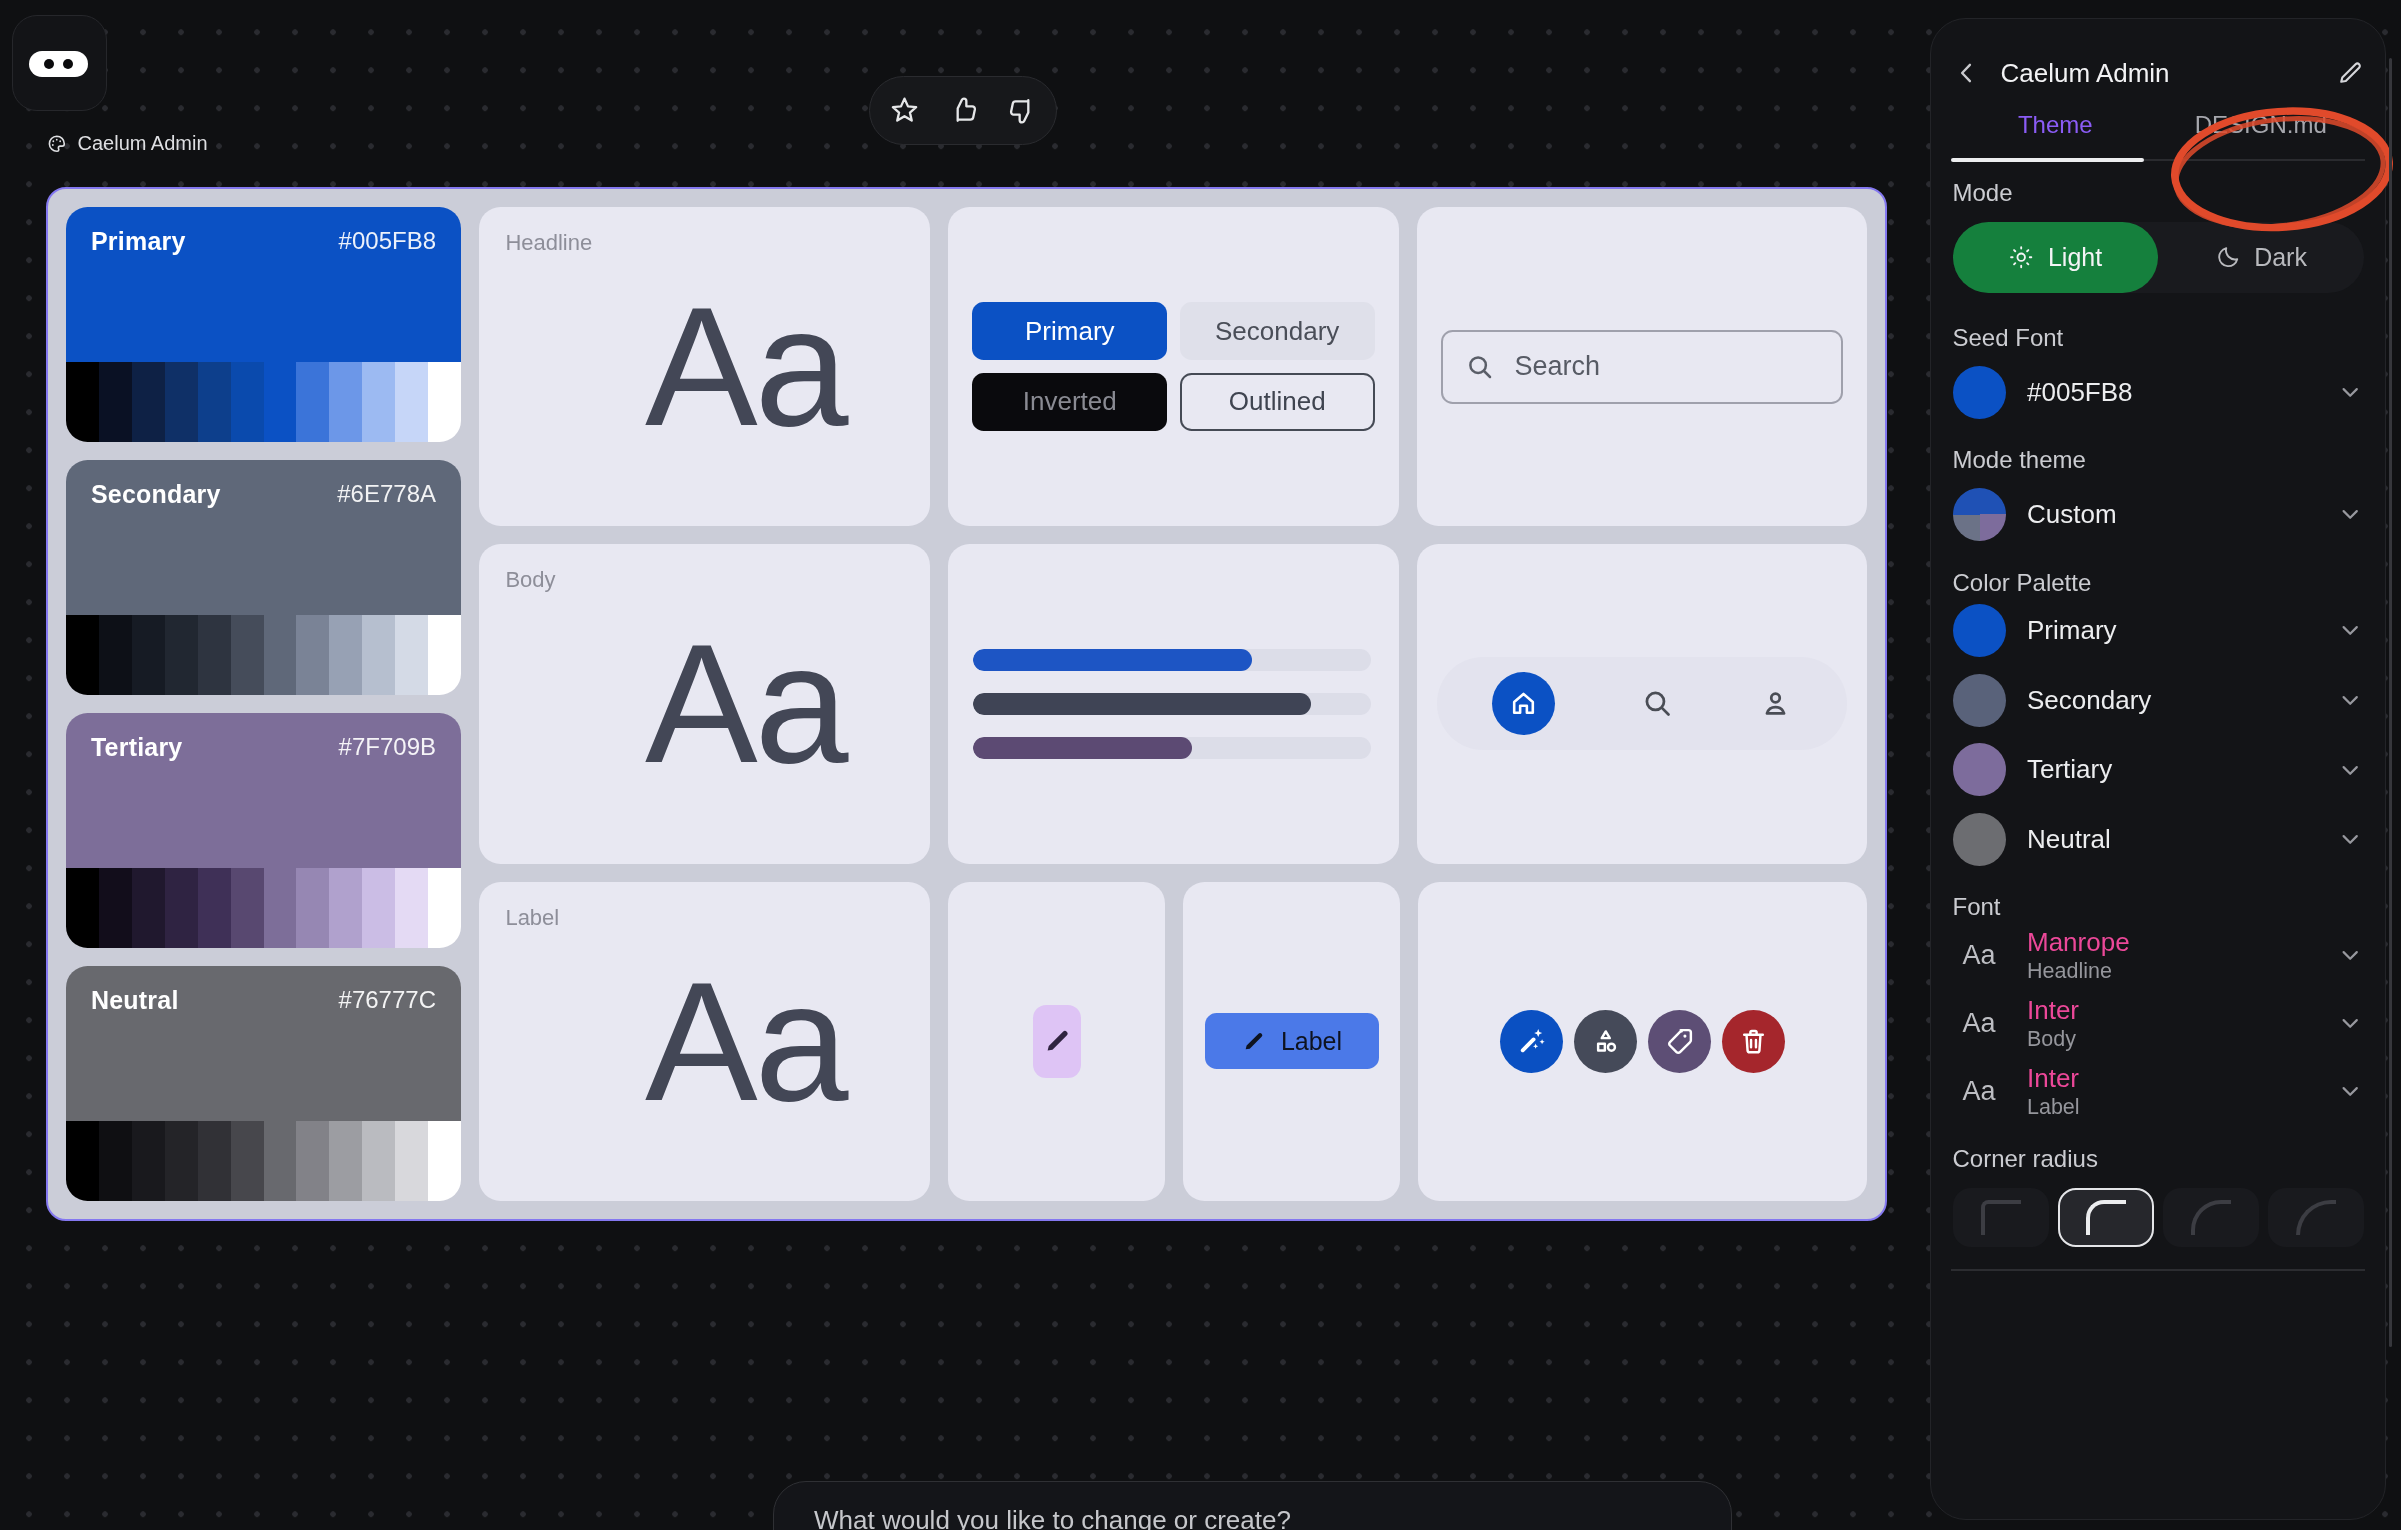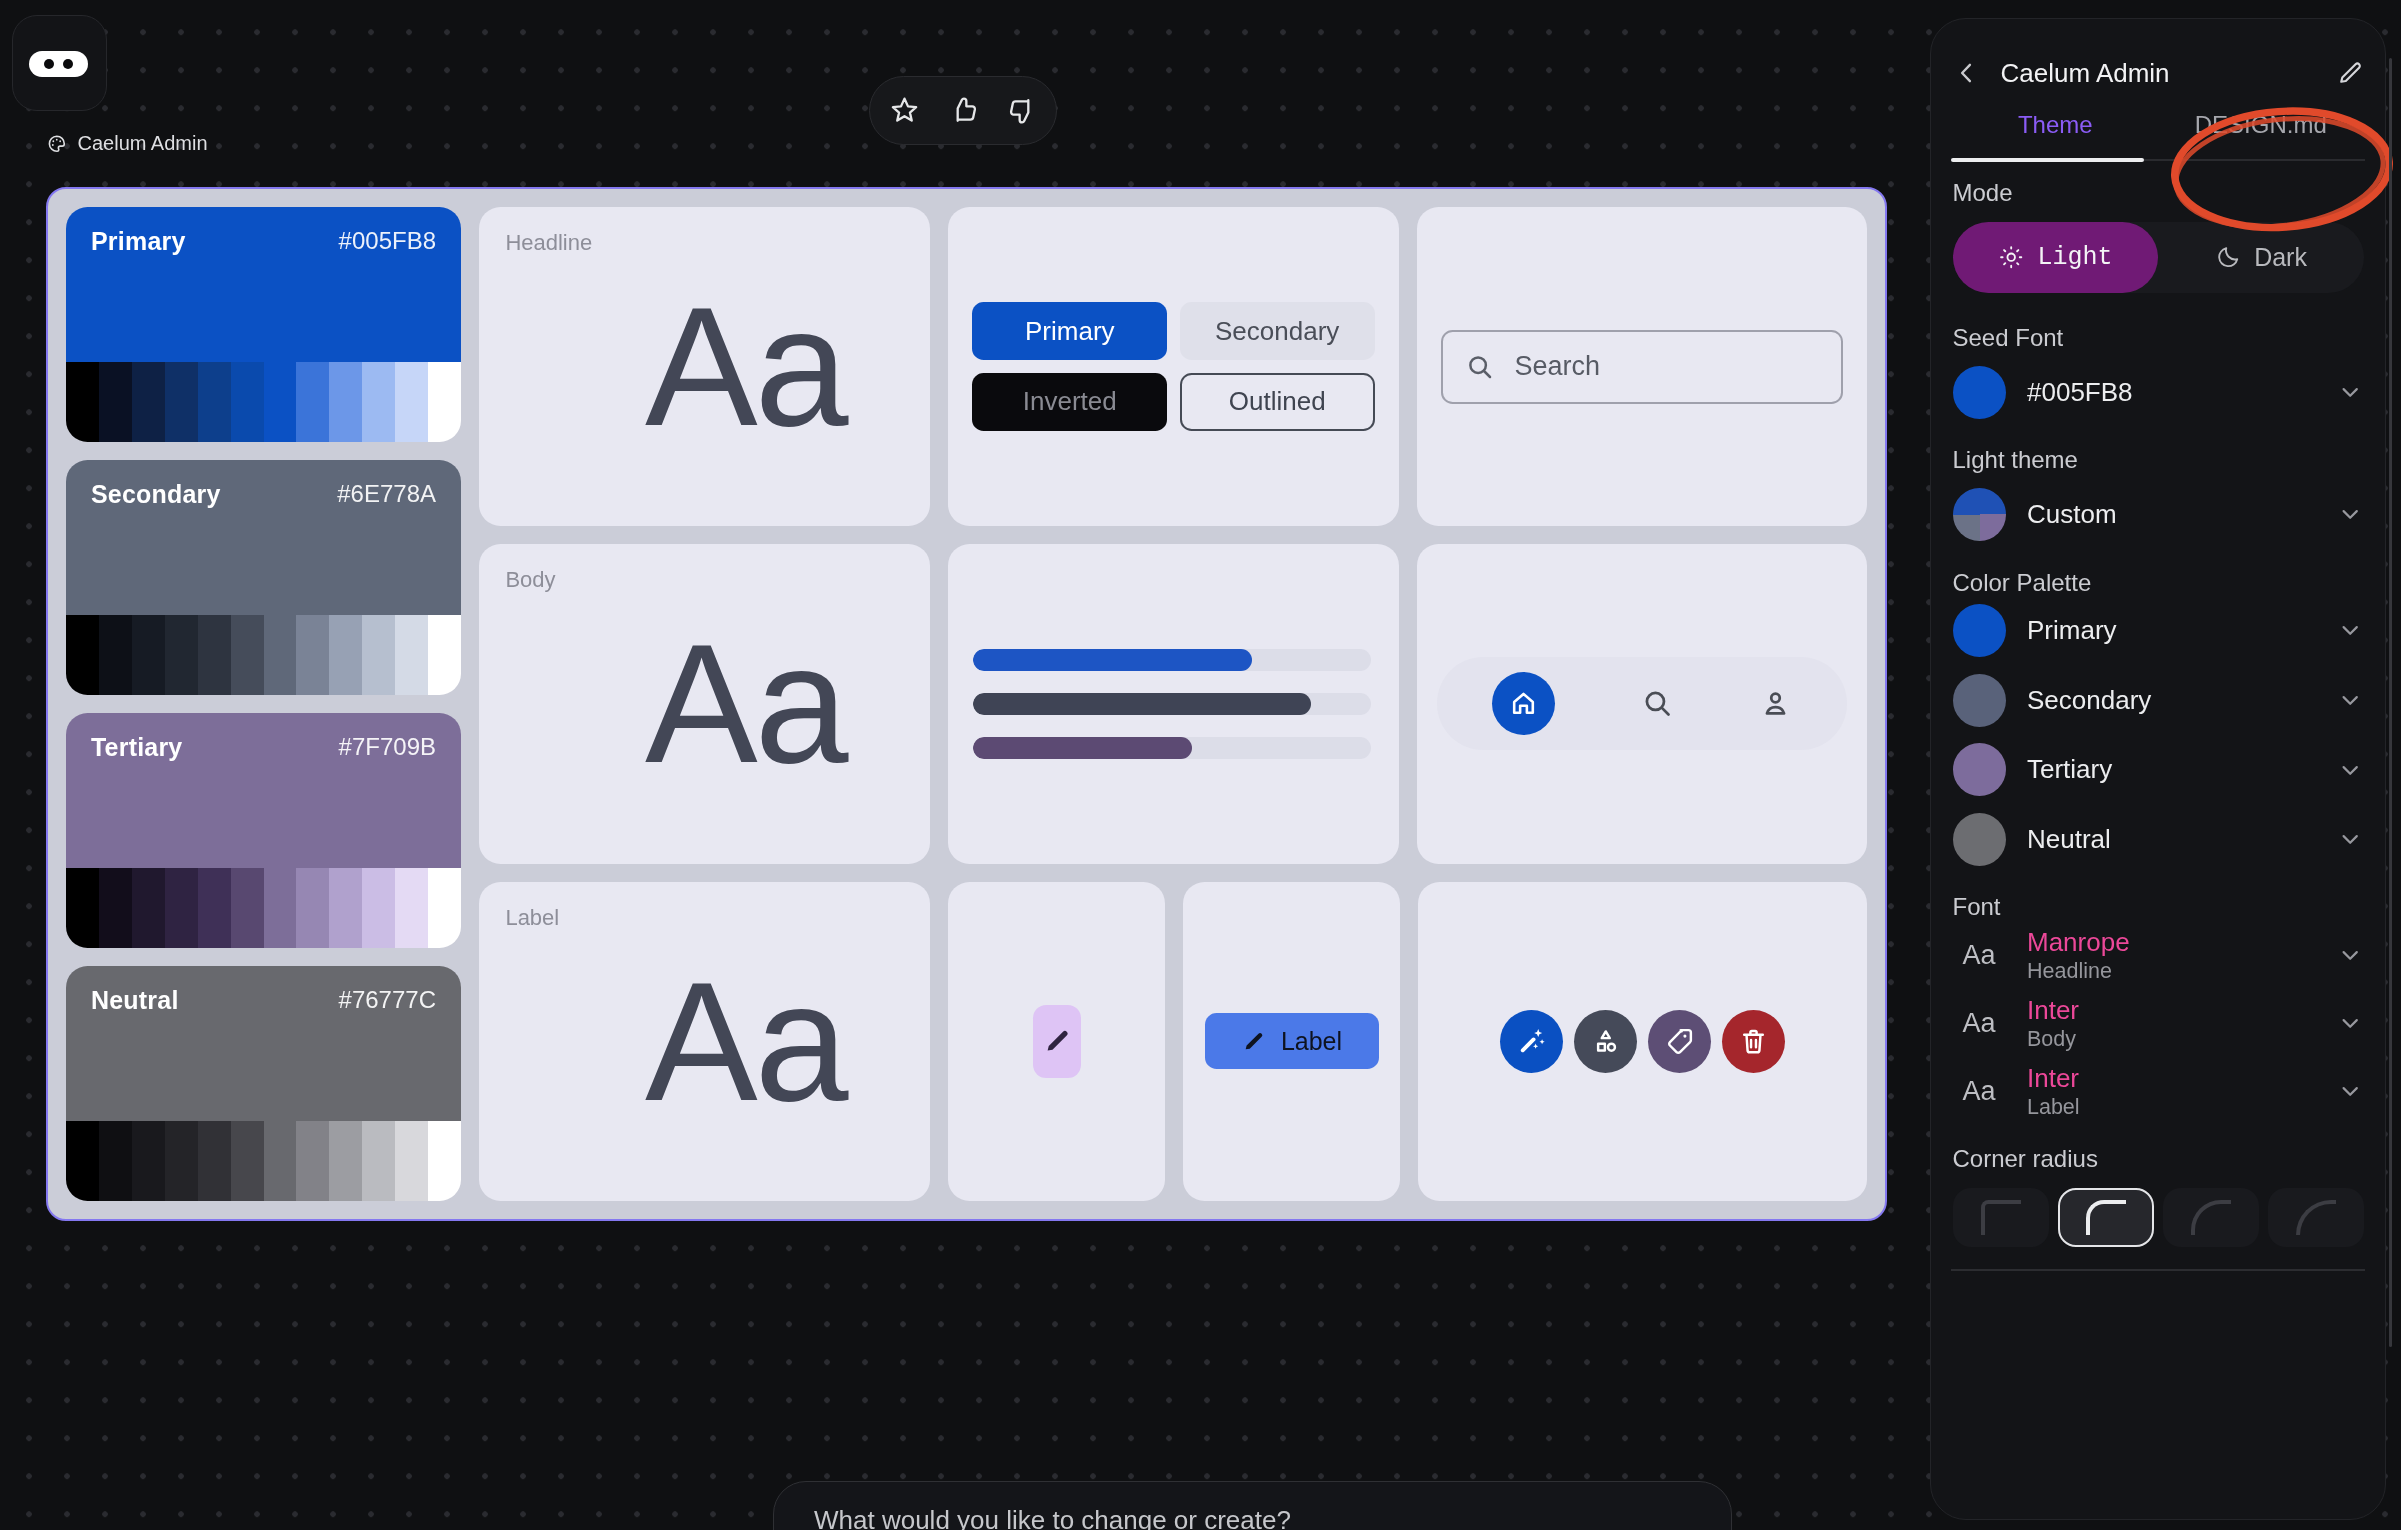--- a/index.html
+++ b/index.html
@@ -90,21 +90,21 @@
   .tab{flex:1;text-align:center;font-size:24px;padding-bottom:21.5px;color:#A6A7AD;}
   .tab.active{color:#8b5cf6;}
   .tabs-divider{position:absolute;left:-1.7px;right:-1.7px;bottom:0;height:1.7px;background:#2A2B2F;}
   .tab-underline{position:absolute;left:-1.7px;bottom:-1.2px;width:193px;height:4.1px;background:#ECEDEF;border-radius:2.5px;}
   .annot{position:absolute;left:205px;top:-21.5px;width:248px;height:162px;pointer-events:none;}
 
   .sec-label{font-size:24px;color:#CBCCD1;margin-top:21.5px;}
   .toggle{margin-top:15px;height:71px;background:#191A1E;border-radius:36px;display:flex;}
   .mode-opt{flex:1;display:flex;align-items:center;justify-content:center;gap:13.2px;font-size:25px;
     border-radius:36px;color:#B9BABE;}
-  .mode-opt.active{background:#701a75;color:#F4F4F6;font-family:Liberation Mono, monospace;}
+  .mode-opt.active{background:#15803d;color:#F4F4F6;}
 
   .p-row{display:flex;align-items:center;gap:21.5px;height:58px;margin-top:11.6px;}
   .p-rows{display:flex;flex-direction:column;gap:11.6px;margin-top:5px;}
   .dot{width:53px;height:53px;border-radius:50%;flex:none;}
   .row-label{font-size:26px;color:#ECEDEF;flex:1;}
   .chev{color:#97989E;display:flex;}
   .custom-dot{background:conic-gradient(#1F51B5 0 90deg,#7D6C9C 90deg 180deg,#6B7287 180deg 270deg,#1F51B5 270deg 360deg);}
 
   .f-row{display:flex;align-items:center;gap:21.5px;height:68px;}
   .f-aa{font-size:27px;color:#BDBEC3;width:53px;text-align:center;}
@@ -426,21 +426,21 @@
     <div class="p-row">
       <div class="dot" id="seed-dot" style="background: rgb(11, 81, 196);"></div>
       <div class="row-label">#005FB8</div>
       <span class="chev" id="seed-chev">
           <svg width="26.4" height="26.4" viewBox="0 0 24 24" fill="none" stroke="currentColor" stroke-width="2" stroke-linecap="round" stroke-linejoin="round">
             <path d="M6 9.2l6 6 6-6"></path>
           </svg>
         </span>
     </div>
 
-    <div class="sec-label" style="margin-top:25px">Light theme</div>
+    <div class="sec-label" style="margin-top:25px">Mode theme</div>
     <div class="p-row">
       <div class="dot custom-dot"></div>
       <div class="row-label">Custom</div>
       <span class="chev" id="theme-chev">
           <svg width="26.4" height="26.4" viewBox="0 0 24 24" fill="none" stroke="currentColor" stroke-width="2" stroke-linecap="round" stroke-linejoin="round">
             <path d="M6 9.2l6 6 6-6"></path>
           </svg>
         </span>
     </div>
 

